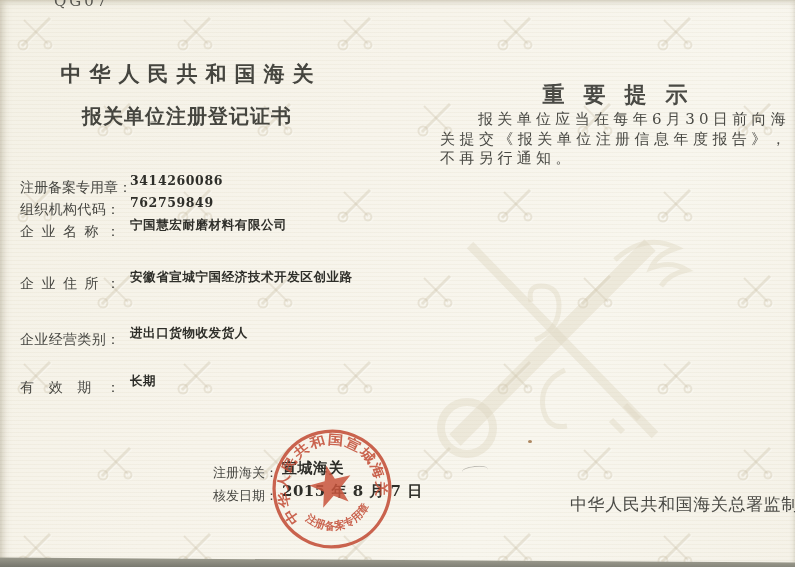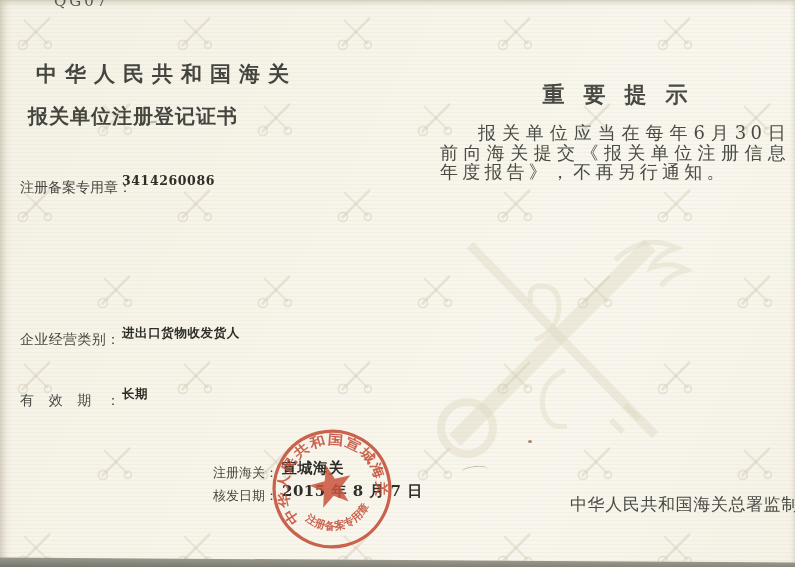--- a/index.html
+++ b/index.html
@@ -22,36 +22,36 @@
   .wm-motif{position:absolute;opacity:.9;filter:drop-shadow(1px 1px 0 rgba(255,255,255,.85));}
   .wm-motif line,.wm-motif circle{stroke:rgba(199,190,163,.38);fill:none;}
   
   .big-wm{position:absolute;left:415px;top:190px;opacity:.75;pointer-events:none;}
   .big-wm *{stroke:rgba(214,206,182,.45);fill:none;}
   .form-code{
     position:absolute;left:54px;top:-8px;
     font-size:15px;letter-spacing:3px;color:#55544e;
     font-family:"DejaVu Serif","Liberation Serif",serif;
   }
-  .title-block{position:absolute;left:28px;top:60px;width:318px;text-align:left;color:#45453f;}
+  .title-block{position:absolute;left:28px;top:60px;width:318px;text-align:center;color:#45453f;}
   .title-line1{font-size:21px;font-weight:bold;letter-spacing:8px;text-indent:8px;white-space:nowrap;}
   .title-line2{font-size:20px;font-weight:bold;letter-spacing:1px;margin-top:15px;white-space:nowrap;}
   .notice{position:absolute;left:440px;top:80px;width:350px;color:#4a4a45;}
   .notice-heading{font-size:22px;font-weight:bold;text-align:center;letter-spacing:19px;text-indent:19px;white-space:nowrap;}
   .notice-body{
-    margin:13px 0 0 0;font-size:18px;line-height:19.5px;letter-spacing:4.2px;
+    margin:0 0 0 0;font-size:15px;line-height:19.5px;letter-spacing:4.2px;
     text-indent:38px;text-align:justify;color:#4a4a45;
   }
   .frow{position:absolute;left:20px;white-space:nowrap;}
   .flabel{
     display:inline-block;width:100px;font-size:14px;color:#474742;
     text-align:justify;text-align-last:justify;vertical-align:baseline;
   }
   .fvalue{
-    display:inline-block;margin-left:2px;font-size:12.5px;font-weight:600;
+    display:inline-block;margin-left:10px;font-size:12.5px;font-weight:600;
     color:#2e2e29;transform:translateY(-7px);letter-spacing:.6px;text-align:center;
   }
   .irow{position:absolute;left:213px;white-space:nowrap;}
   .ilabel{display:inline-block;font-size:13px;color:#474742;}
   .ivalue{display:inline-block;margin-left:4px;font-size:15px;font-weight:600;color:#2e2e29;
           transform:translateY(-4px);letter-spacing:.5px;}
   .producer{
     position:absolute;left:570px;top:493px;font-size:17px;letter-spacing:.6px;color:#4a4a45;white-space:nowrap;
   }
   .seal{position:absolute;left:261px;top:418px;transform:rotate(-14deg);opacity:.85;}
@@ -308,24 +308,33 @@
   </div>
 
   <div class="notice">
     <div class="notice-heading">重要提示</div>
     <p class="notice-body">报关单位应当在每年6月30日前向海关提交《报关单位注册信息年度报告》，不再另行通知。</p>
   </div>
 
   <div class="frow" style="top:177px">
     <span class="flabel">注册备案专用章：</span><span class="fvalue">3414260086</span>
   </div>
+  <div class="frow" style="top:199px">
+    <span class="flabel">组织机构代码：</span><span class="fvalue">762759849</span>
+  </div>
+  <div class="frow" style="top:221px">
+    <span class="flabel">企业名称：</span><span class="fvalue">宁国慧宏耐磨材料有限公司</span>
+  </div>
+  <div class="frow" style="top:273px">
+    <span class="flabel">企业住所：</span><span class="fvalue">安徽省宣城宁国经济技术开发区创业路</span>
+  </div>
   <div class="frow" style="top:329px">
     <span class="flabel">企业经营类别：</span><span class="fvalue">进出口货物收发货人</span>
   </div>
-  <div class="frow" style="top:390px">
+  <div class="frow" style="top:377px">
     <span class="flabel">有效期：</span><span class="fvalue">长期</span>
   </div>
 
   <div class="irow" style="top:462px">
     <span class="ilabel">注册海关：</span><span class="ivalue">宣城海关</span>
   </div>
   <div class="irow" style="top:485px">
     <span class="ilabel">核发日期：</span><span class="ivalue">2015 年 8 月 7 日</span>
   </div>
 

